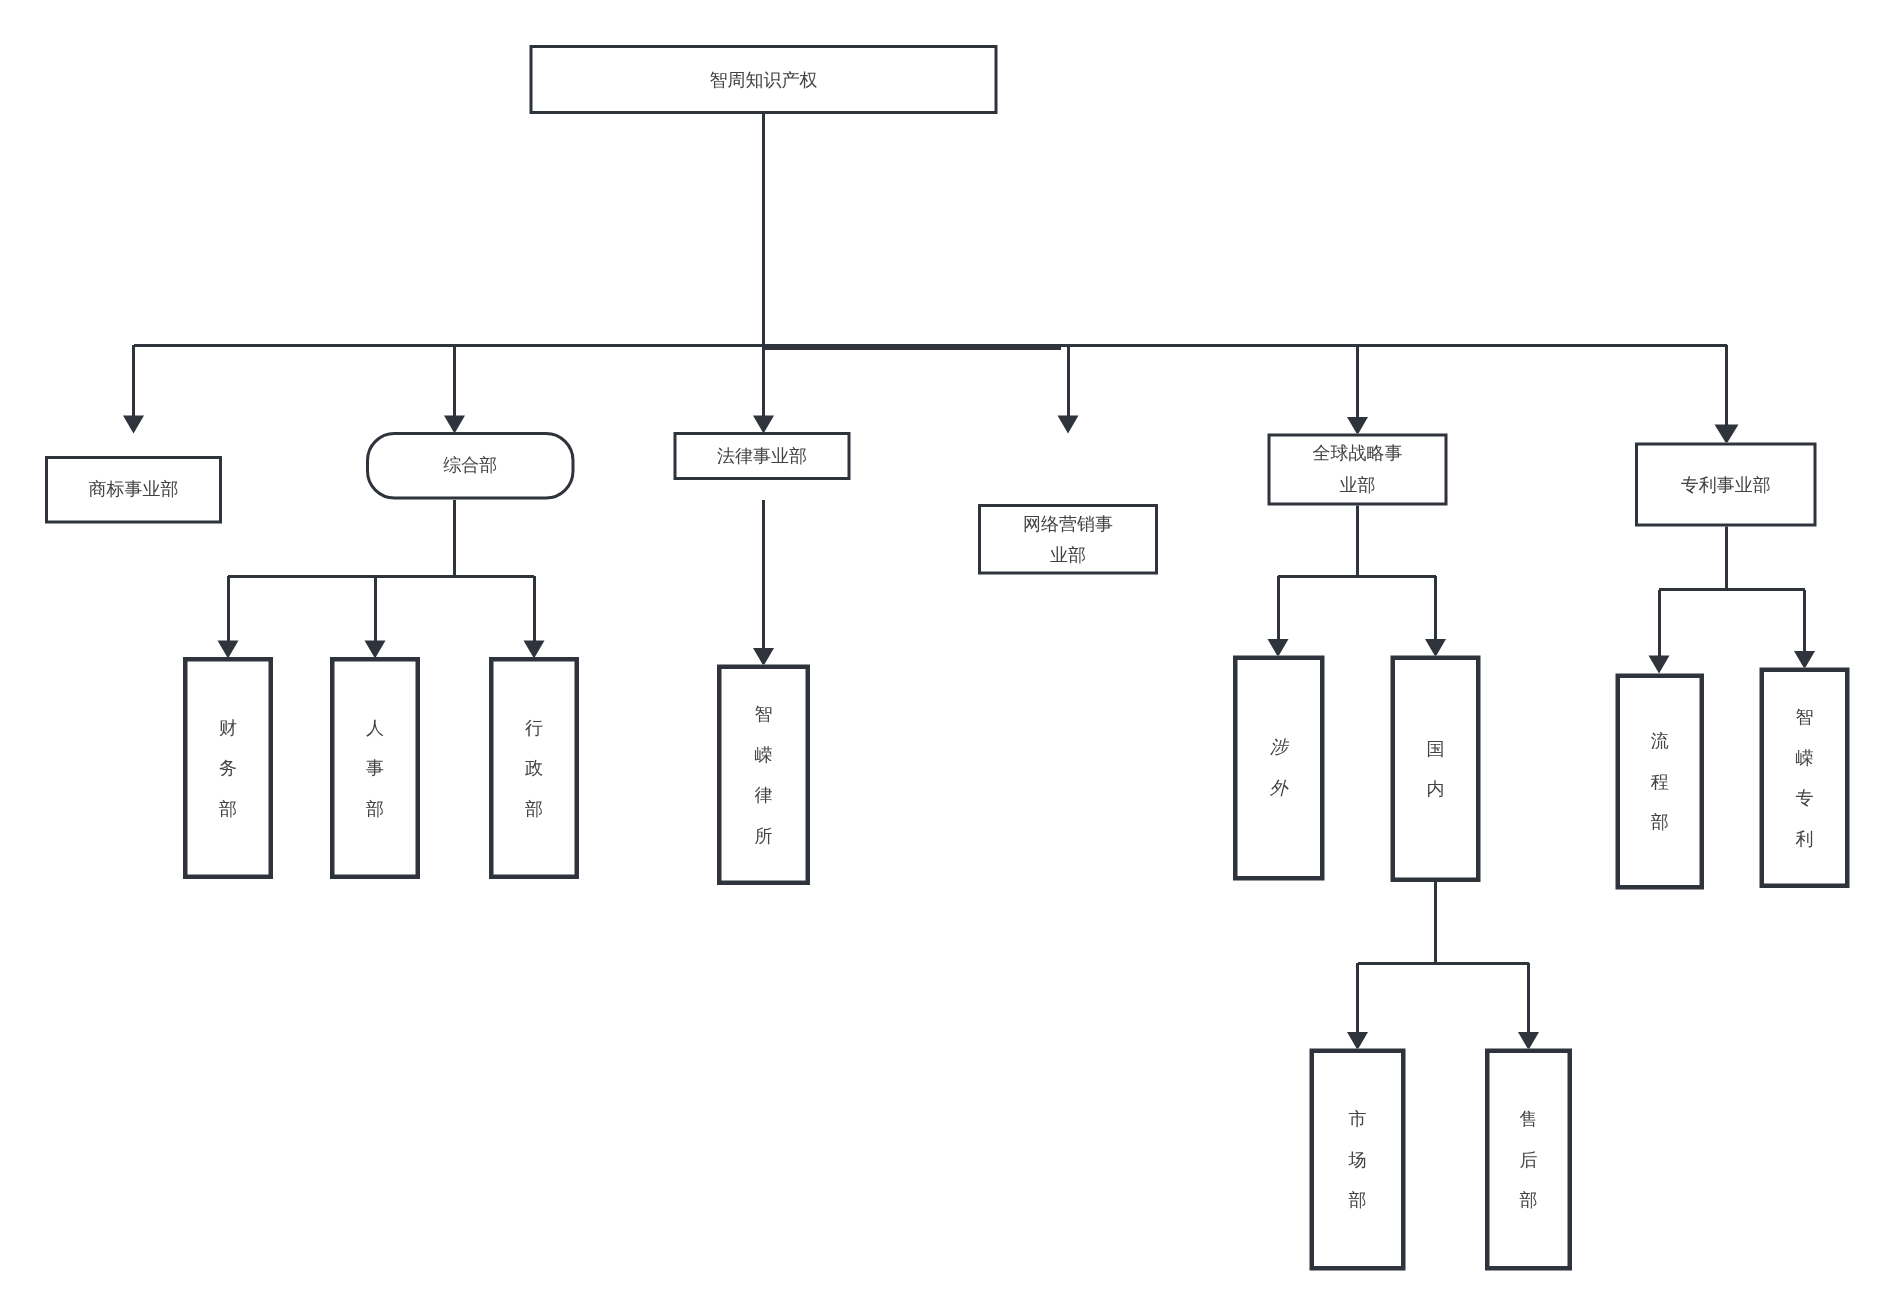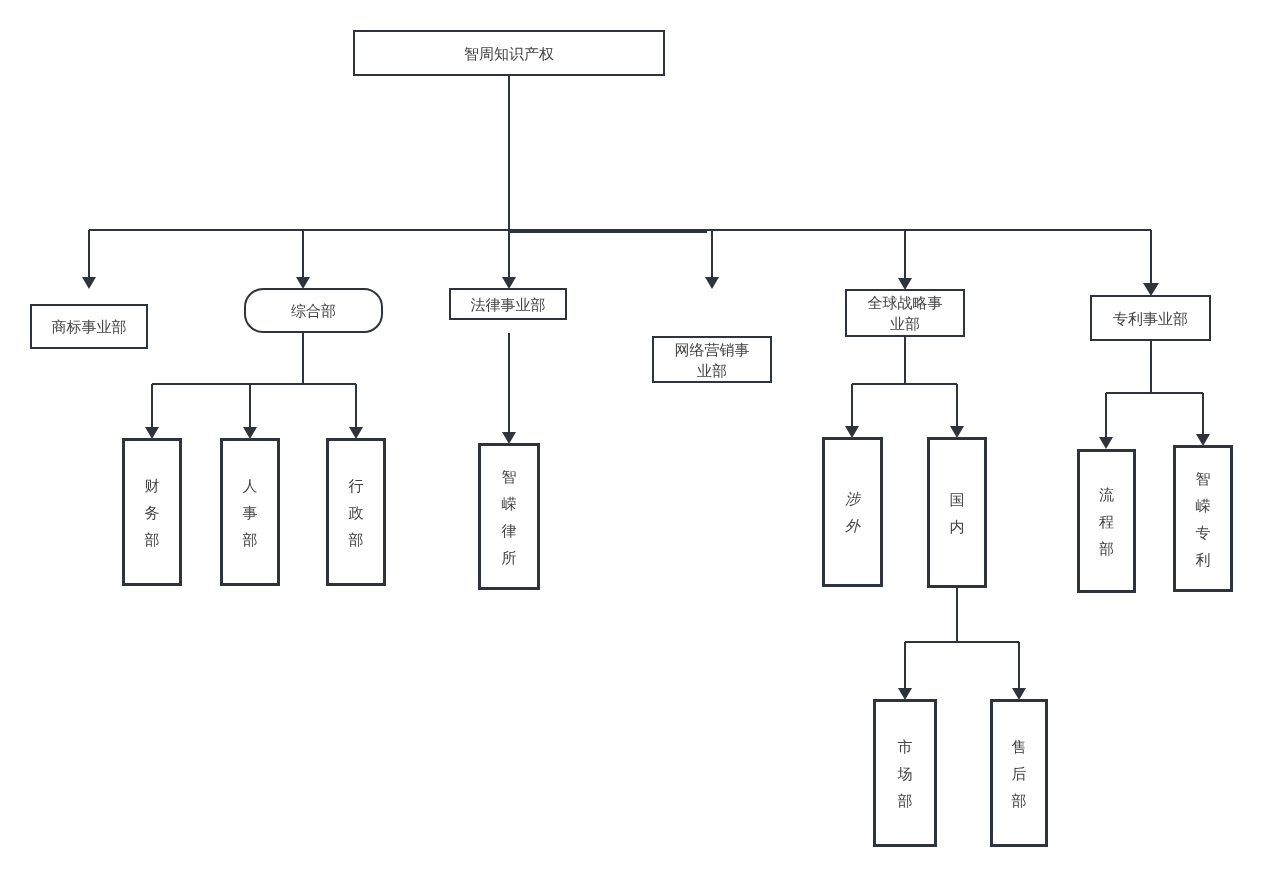--- a/index.html
+++ b/index.html
@@ -16,21 +16,21 @@
     left: 0; top: 0;
     width: 1264px; height: 876px;
     pointer-events: none;
   }
   .node {
     position: absolute;
     box-sizing: border-box;
     background: #ffffff;
     border: 2px solid #2f333b;
     color: #434343;
-    font-size: 15px;
+    font-size: 12px;
     display: flex;
     align-items: center;
     justify-content: center;
     text-align: center;
     z-index: 2;
     cursor: default;
   }
   .node.tall { border-width: 3px; }
   .node .label { white-space: pre-line; line-height: 21px; }
   .node .vlabel { line-height: 27px; }
@@ -119,21 +119,21 @@
   <div class="node" style="left:652px; top:288px; width:120px; height:47px;margin-top:48px;">
     <span class="label">网络营销事
 业部</span>
   </div>
 
   <div class="node" style="left:845px; top:289px; width:120px; height:48px;">
     <span class="label">全球战略事
 业部</span>
   </div>
 
-  <div class="node" style="left:1090px; top:295px; width:121px; height:46px;">
+  <div class="node" style="left:1090px; top:295px; width:121px; height:56px;">
     <span class="label">专利事业部</span>
   </div>
 
   <div class="node tall" style="left:122px; top:438px; width:60px; height:148px;">
     <span class="vlabel">
         <span class="vchar">财</span>
         <span class="vchar">务</span>
         <span class="vchar">部</span>
       </span>
   </div>

